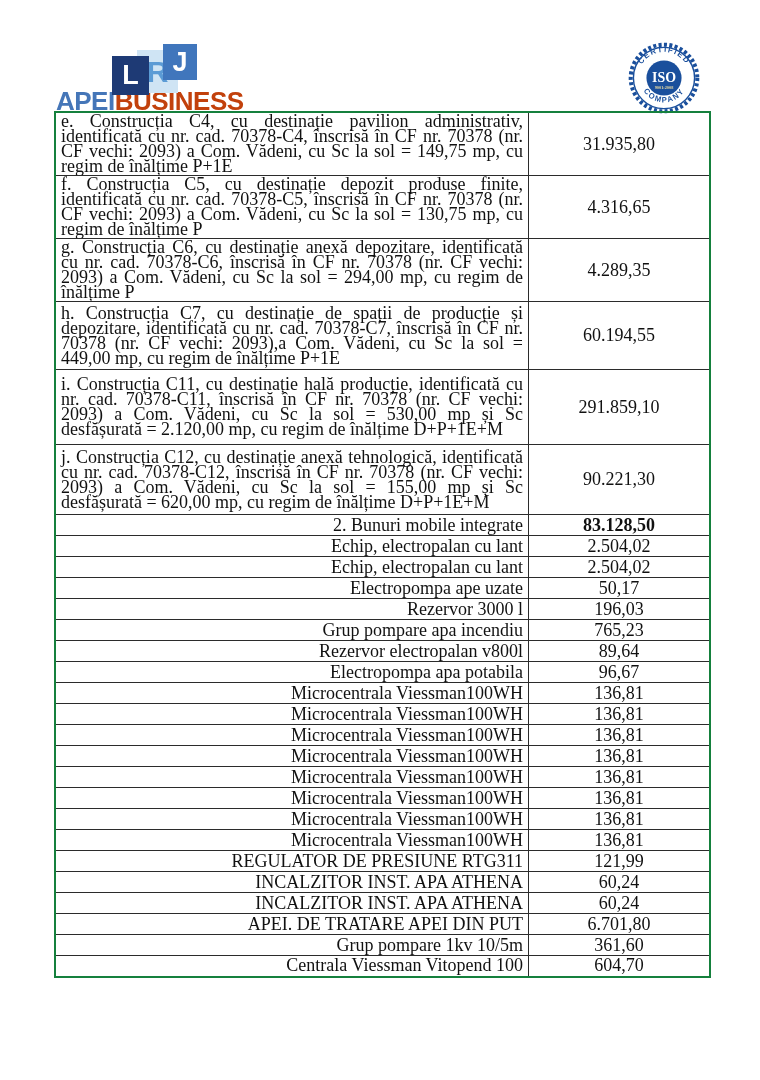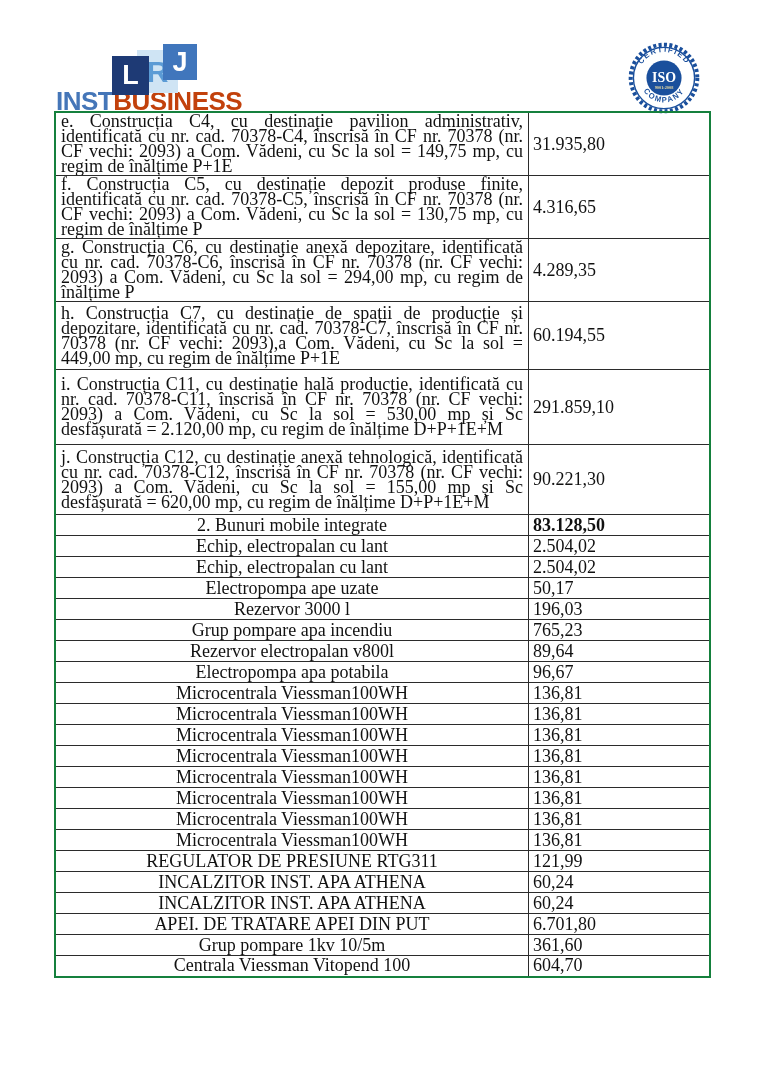--- a/index.html
+++ b/index.html
@@ -19,45 +19,45 @@
   .wm-business{color:#c2410c;}
 
   
   .badge{position:absolute;left:628px;top:42px;width:72px;height:72px;}
 
   
   table.assets{position:absolute;left:54px;top:111px;width:657px;border-collapse:collapse;
     table-layout:fixed;font-size:18px;border:2px solid #15803d;}
   table.assets td{border:1px solid #2b2b2b;vertical-align:middle;overflow:hidden;}
   td.desc{width:462px;text-align:justify;padding:1px 5px;line-height:15px;}
-  td.val{padding:0 4px;line-height:15px;}
+  td.val{text-align:center;padding:0 4px;line-height:15px;}
   tr.cr0{height:61px;} tr.cr1{height:60px;} tr.cr2{height:63px;}
   tr.cr3{height:68px;} tr.cr4{height:75px;} tr.cr5{height:70px;padding-left:8px;}
   tr.small-row{height:21px;}
-  tr.small-row td.desc{text-align:center;padding:1px 5px;}
+  tr.small-row td.desc{text-align:right;padding:1px 5px;}
   tr.section-row td.val{font-weight:bold;}
 </style>
 </head>
 <body>
 
 <div class="page">
 
   <div class="logo">
     <div class="block block-l">
       <span>L</span>
     </div>
     <div class="block block-r">
       <span>R</span>
     </div>
     <div class="block block-j">
       <span>J</span>
     </div>
   </div>
   <div class="wordmark">
-    <span class="wm-euro">INST</span><span class="wm-business">BUSINESS</span>
+    <span class="wm-euro">APEI</span><span class="wm-business">BUSINESS</span>
   </div>
 
   <div class="badge">
     <svg width="72" height="72" viewBox="0 0 80 80">
       <defs>
         <path id="arcTop" d="M 11,40 A 29,29 0 0 1 69,40"></path>
         <path id="arcBot" d="M 13,40 A 27,27 0 0 0 67,40"></path>
       </defs>
       <circle cx="40" cy="40" r="37" fill="#ffffff" stroke="#1a4f9c" stroke-width="4.5" stroke-dasharray="3.4 2.6"></circle>
       <circle cx="40" cy="40" r="34" fill="#ffffff" stroke="#1a4f9c" stroke-width="1.6"></circle>

